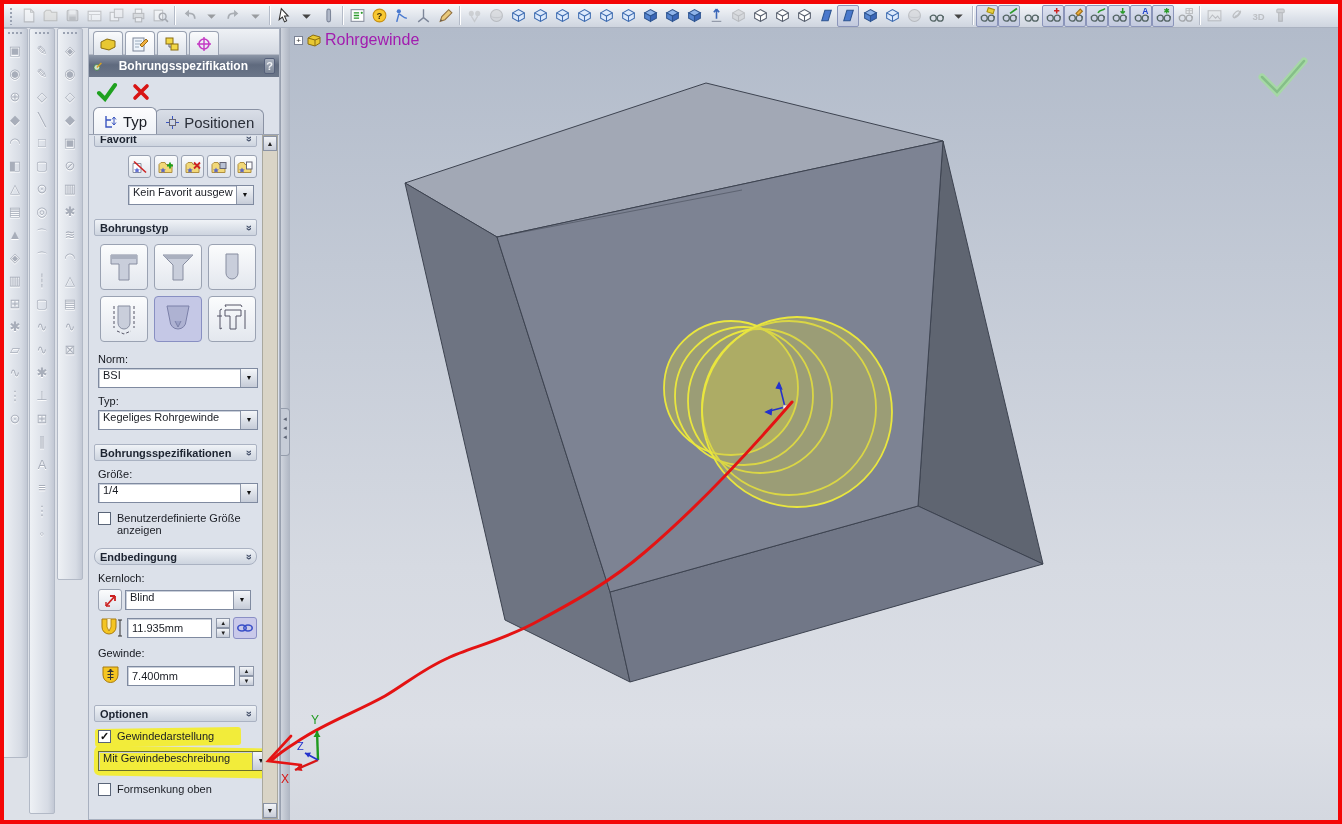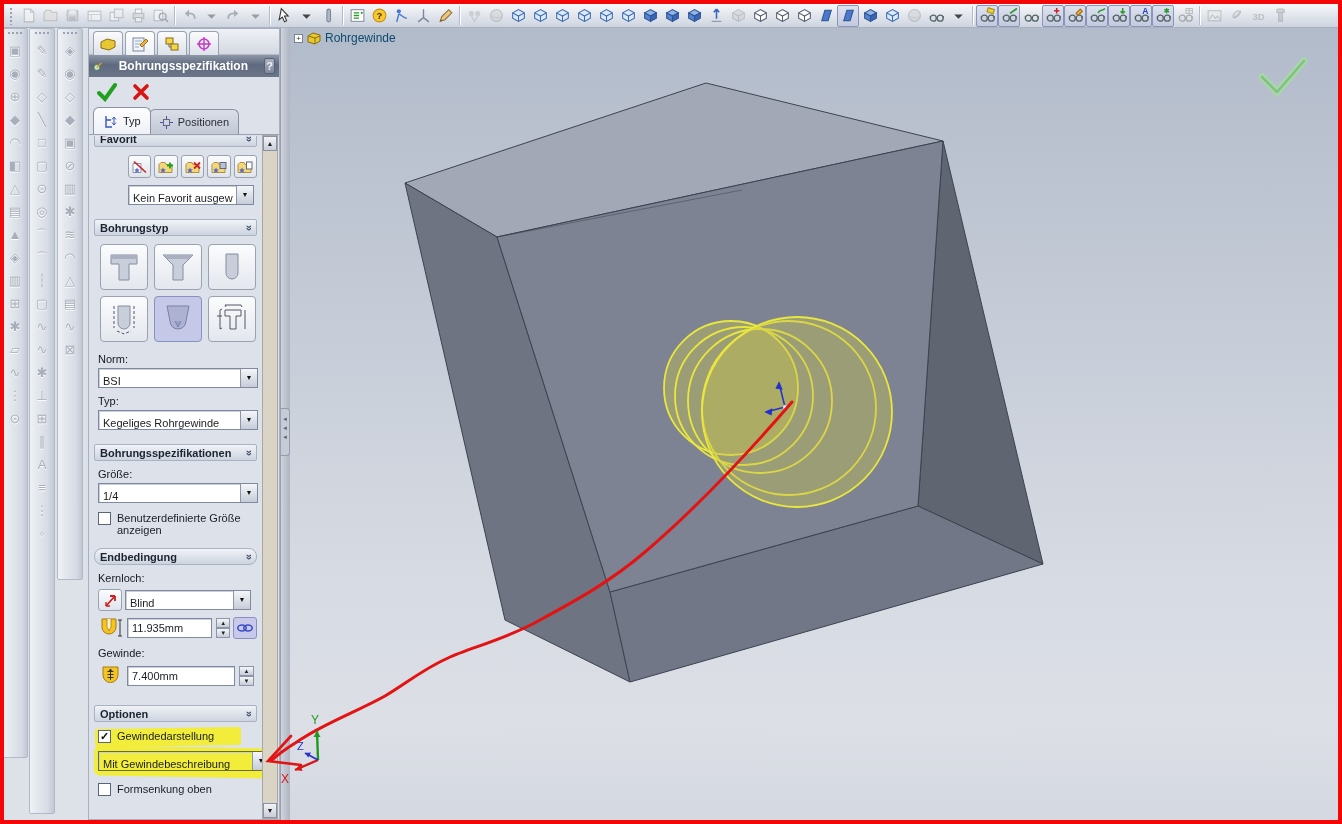--- a/index.html
+++ b/index.html
@@ -35,21 +35,21 @@
   #viewport{position:absolute;left:290px;top:28px;width:1048px;height:792px;z-index:1;
     background:linear-gradient(180deg,#b2bbca 0%,#c2c9d5 30%,#d6dae2 68%,#dcdfe6 88%,#d4d8e0 100%);}
   #splitter{position:absolute;left:280px;top:28px;width:10px;height:792px;z-index:11;
     background:linear-gradient(90deg,#cfd4dd,#aeb5c2);border-left:1px solid #98a0af;}
   #split-handle{position:absolute;left:0;top:380px;width:9px;height:48px;background:#c6ccd7;
     border:1px solid #959dac;border-left:none;border-radius:0 4px 4px 0;
     color:#5a6272;font-size:7px;line-height:9px;text-align:center;padding-top:5px;}
   #feature-tree{position:absolute;left:294px;top:31px;z-index:12;display:flex;align-items:center;gap:3px;}
   #ft-plus{width:9px;height:9px;border:1px solid #7a8294;background:#fff;font-size:8px;line-height:7px;
     text-align:center;color:#333;}
-  #ft-label{font-size:12px;color:#0c4a6e;}
+  #ft-label{font-size:16px;color:#a21caf;}
   #scene-overlay{position:absolute;left:0;top:0;width:1342px;height:824px;z-index:40;pointer-events:none;}
   
   #panel{position:absolute;left:88px;top:28px;width:192px;height:792px;z-index:20;
     background:#dce1ea;border:1px solid #a8b0bf;}
   #pm-tabstrip{position:absolute;left:0;top:0;width:100%;height:26px;display:flex;gap:2px;
     padding:2px 0 0 4px;background:linear-gradient(#eef1f5,#d4d9e2);border-bottom:1px solid #b4bac6;}
   .pm-tab{width:30px;height:24px;border:1px solid #9aa2b2;border-bottom:none;border-radius:4px 4px 0 0;
     background:linear-gradient(#fafbfc,#dde2ea);display:flex;align-items:center;justify-content:center;}
   .pm-tab.active{background:linear-gradient(#ffffff,#eef1f6);}
   .pm-tab svg{width:18px;height:16px;}
@@ -57,35 +57,35 @@
     background:linear-gradient(#8d97a8,#5f6a7e 45%,#6b7689);
     color:#fff;font-weight:bold;font-size:12px;display:flex;align-items:center;padding:0 4px;gap:16px;}
   #pm-help{margin-left:auto;width:16px;height:16px;background:linear-gradient(#aab2c0,#7e8899);
     border:1px solid #55607a;color:#f0f2f5;text-align:center;line-height:15px;font-size:11px;border-radius:2px;}
   #pm-confirm{position:absolute;left:0;top:48px;width:100%;height:30px;display:flex;align-items:center;gap:10px;
     padding-left:6px;background:#dce1ea;}
   .cf-btn{width:24px;height:24px;display:flex;align-items:center;justify-content:center;}
   #pm-typtabs{position:absolute;left:0;top:78px;width:100%;height:28px;display:flex;align-items:flex-end;
     padding-left:4px;border-bottom:1px solid #9aa2b2;}
   .typ-tab{height:25px;border:1px solid #8a92a4;border-bottom:none;border-radius:6px 6px 0 0;
-    display:flex;align-items:center;gap:4px;padding:0 9px;font-size:11px;}
+    display:flex;align-items:center;gap:4px;padding:0 9px;font-size:15px;}
   .typ-tab.sel{background:linear-gradient(#fdfdfe,#eef1f6);position:relative;z-index:2;height:27px;}
   .typ-tab.uns{background:linear-gradient(#d9dee7,#c3c9d5);margin-left:-2px;color:#2a2e38;}
   #pm-body{position:absolute;left:0;top:106px;width:100%;height:686px;overflow:hidden;padding:0 22px 0 5px;}
   #pm-scroll{position:absolute;right:1px;top:106px;width:16px;height:684px;background:#d9d4c6;
     border:1px solid #a9a family;}
   #pm-scroll{border:1px solid #a9a89e;}
   .sc-btn{position:absolute;left:0;width:14px;height:15px;background:linear-gradient(#f2f4f7,#c8cdd8);
     border:1px solid #8a93a5;color:#222;font-size:7px;text-align:center;line-height:14px;}
   .group-hd{height:17px;margin-top:0;background:linear-gradient(#f0f3f7,#cdd4df);
     border:1px solid #aab2c2;border-radius:2px;display:flex;align-items:center;
     font-weight:bold;color:#1c2330;padding:0 5px;font-size:11px;}
   .chev{margin-left:auto;transform:rotate(-90deg);color:#44506a;font-size:11px;font-weight:bold;}
   .lbl{margin:7px 0 3px 4px;color:#15181f;}
-  .dd{height:20px;border:1px solid #7f8aa0;background:#fff;display:flex;align-items:flex-end;
+  .dd{height:20px;border:1px solid #7f8aa0;background:#fff;display:flex;align-items:flex-start;
     box-shadow:inset 1px 1px 0 #c9cfda;}
   .dd-t{flex:1;padding:0 4px;white-space:nowrap;overflow:hidden;}
   .dd-b{width:17px;height:18px;background:linear-gradient(#f4f6f9,#c6ccd8);border-left:1px solid #8d96a8;
     font-size:7px;text-align:center;line-height:18px;color:#111;}
   .inp{height:20px;border:1px solid #7f8aa0;background:#fff;display:flex;align-items:center;padding:0 4px;
     box-shadow:inset 1px 1px 0 #c9cfda;}
   .spin{width:15px;height:20px;display:flex;flex-direction:column;margin-left:1px;}
   .spin i{flex:1;background:linear-gradient(#f4f6f9,#c6ccd8);border:1px solid #8d96a8;font-style:normal;
     font-size:6px;line-height:8px;text-align:center;color:#222;}
   .chk-row{display:flex;align-items:flex-start;gap:6px;margin:6px 0 0 4px;position:relative;}

